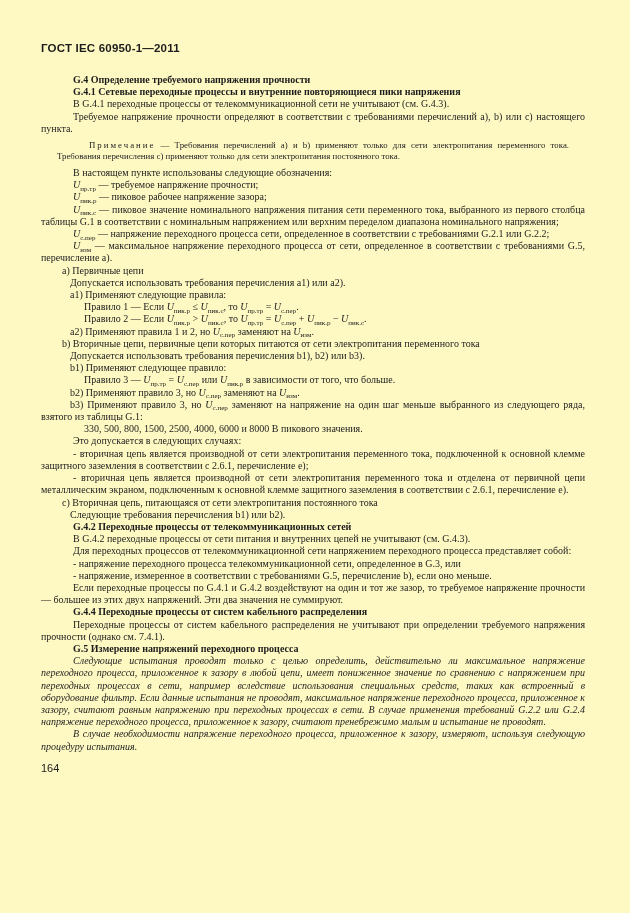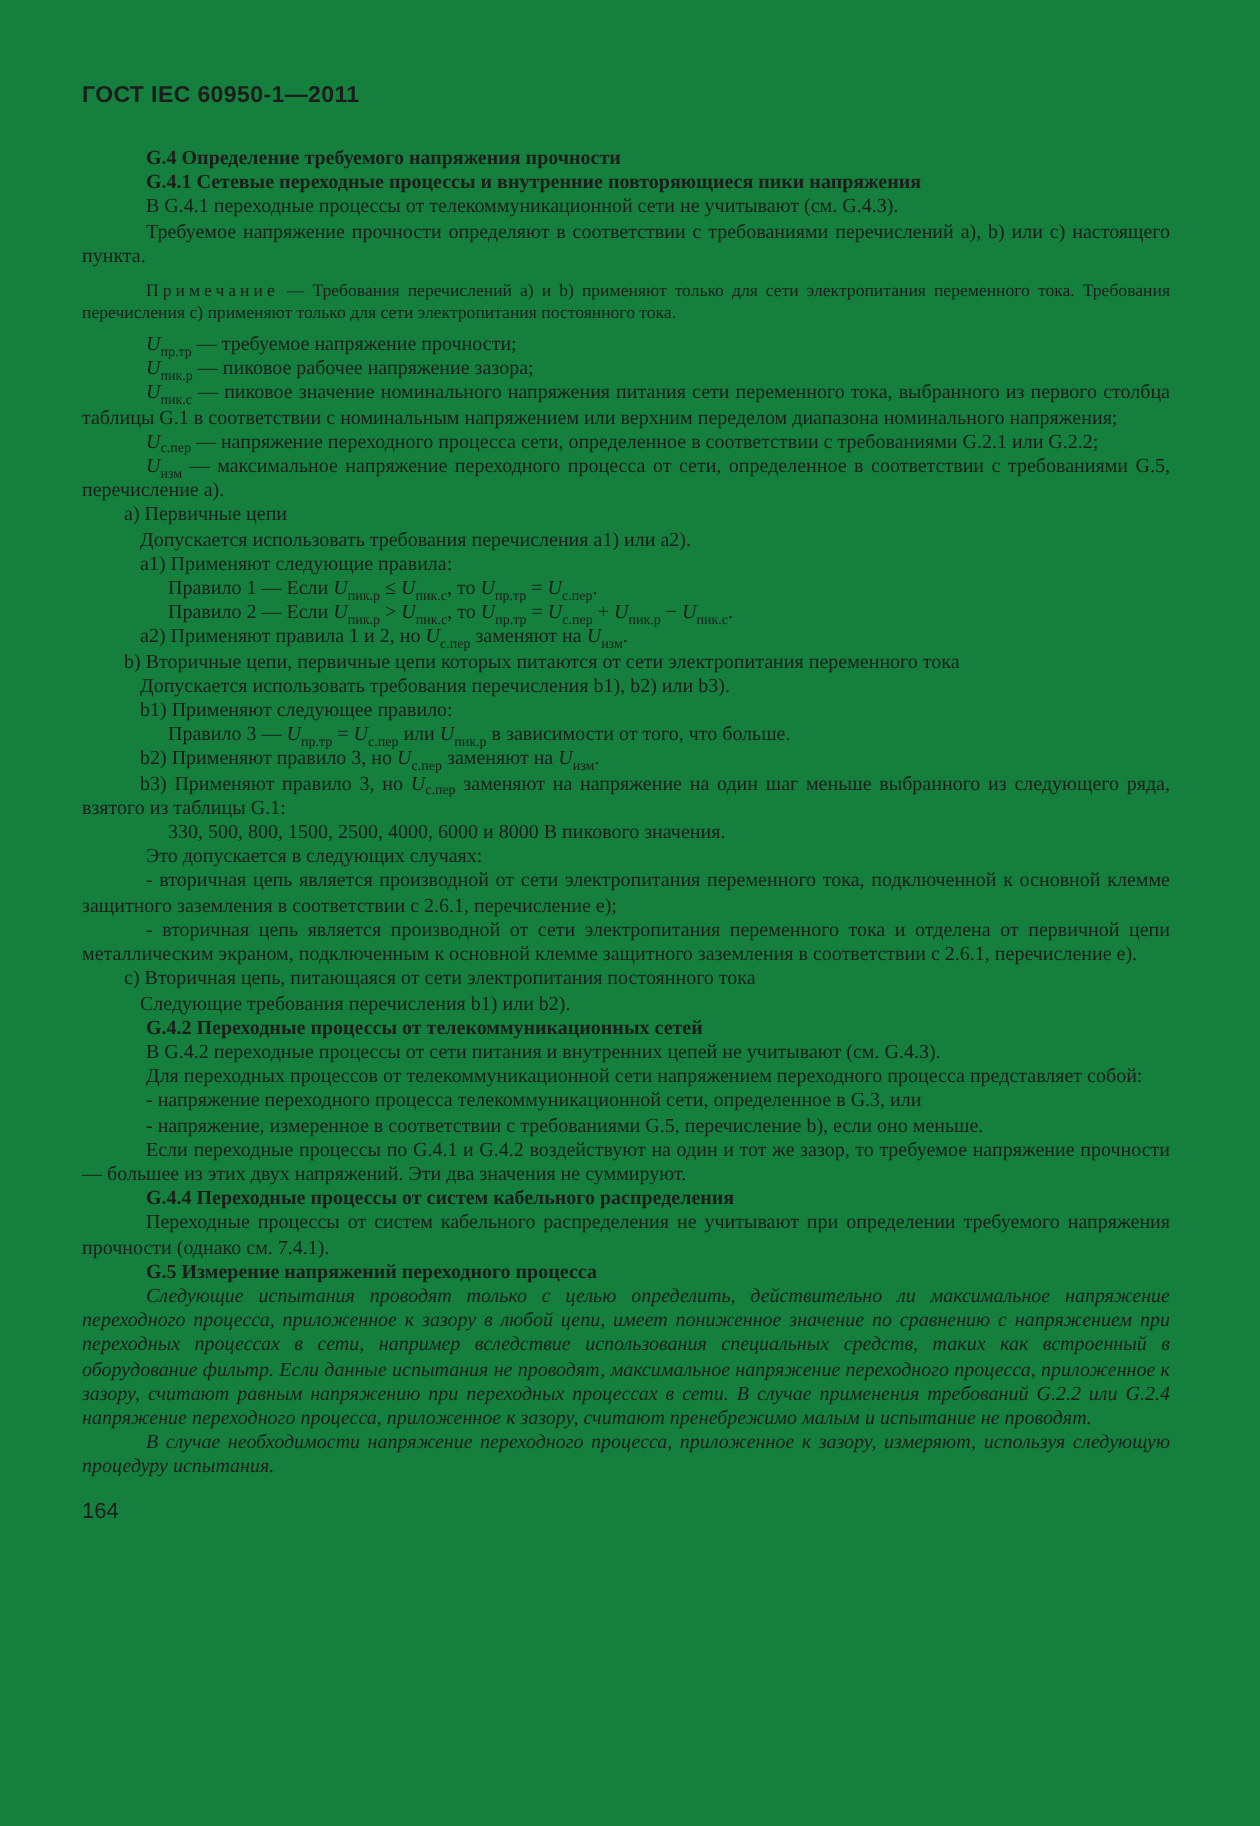--- a/index.html
+++ b/index.html
@@ -1,21 +1,21 @@
 <!DOCTYPE html>
 <html lang="ru"><head>
 <meta charset="utf-8">
 <style>
   html, body { margin: 0; padding: 0; background: #ffffff; }
   .page {
     position: relative;
     width: 630px;
     height: 913px;
     box-sizing: border-box;
-    background: #15803d;
+    background: #fef9c3;
     color: #1c1c1c;
     font-family: "Liberation Sans", "DejaVu Sans", sans-serif;
     padding: 42px 45px 0 41px;
     overflow: hidden;
   }
   .doc-header {
     font-size: 11.5px;
     font-weight: bold;
     letter-spacing: 0.2px;
     margin-bottom: 20px;
@@ -30,21 +30,21 @@
   .st-h  { font-weight: bold; text-indent: 32px; }
   .st-p  { text-indent: 32px; }
   .st-la { text-indent: 21px; }
   .st-lb { text-indent: 29px; }
   .st-lc { text-indent: 43px; }
   .st-pi { font-style: italic; text-indent: 32px; }
   .doc-body p.st-note {
     font-size: 8.8px;
     line-height: 11px;
     text-indent: 32px;
-    margin: 5px 0;
+    margin: 5px 16px;
   }
   .note-label { letter-spacing: 2px; }
   .usym { font-style: italic; }
   .doc-body sub {
     font-size: 7px;
     line-height: 0;
     vertical-align: baseline;
     position: relative;
     top: 2.5px;
   }
@@ -58,20 +58,21 @@
 
 <div class="page">
   <div class="doc-header">ГОСТ IEC 60950-1—2011</div>
 
   <div class="doc-body" id="doc-body">
       <p class="st-h">G.4 Определение требуемого напряжения прочности</p>
       <p class="st-h">G.4.1 Сетевые переходные процессы и внутренние повторяющиеся пики напряжения</p>
       <p class="st-p">В G.4.1 переходные процессы от телекоммуникационной сети не учитывают (см. G.4.3).</p>
       <p class="st-p">Требуемое напряжение прочности определяют в соответствии с требованиями перечислений a), b) или c) настоящего пункта.</p>
       <p class="st-note"><span class="note-label">Примечание</span> — Требования перечислений a) и b) применяют только для сети электропитания переменного тока. Требования перечисления c) применяют только для сети электропитания постоянного тока.</p>
+      <p class="st-p">В настоящем пункте использованы следующие обозначения:</p>
       <p class="st-p"><i class="usym">U</i><sub>пр.тр</sub> — требуемое напряжение прочности;</p>
       <p class="st-p"><i class="usym">U</i><sub>пик.р</sub> — пиковое рабочее напряжение зазора;</p>
       <p class="st-p"><i class="usym">U</i><sub>пик.с</sub> — пиковое значение номинального напряжения питания сети переменного тока, выбранного из первого столбца таблицы G.1 в соответствии с номинальным напряжением или верхним переделом диапазона номинального напряжения;</p>
       <p class="st-p"><i class="usym">U</i><sub>с.пер</sub> — напряжение переходного процесса сети, определенное в соответствии с требованиями G.2.1 или G.2.2;</p>
       <p class="st-p"><i class="usym">U</i><sub>изм</sub> — максимальное напряжение переходного процесса от сети, определенное в соответствии с требованиями G.5, перечисление a).</p>
       <p class="st-la">a) Первичные цепи</p>
       <p class="st-lb">Допускается использовать требования перечисления a1) или a2).</p>
       <p class="st-lb">a1) Применяют следующие правила:</p>
       <p class="st-lc">Правило 1 — Если <i class="usym">U</i><sub>пик.р</sub> ≤ <i class="usym">U</i><sub>пик.с</sub>, то <i class="usym">U</i><sub>пр.тр</sub> = <i class="usym">U</i><sub>с.пер</sub>.</p>
       <p class="st-lc">Правило 2 — Если <i class="usym">U</i><sub>пик.р</sub> &gt; <i class="usym">U</i><sub>пик.с</sub>, то <i class="usym">U</i><sub>пр.тр</sub> = <i class="usym">U</i><sub>с.пер</sub> + <i class="usym">U</i><sub>пик.р</sub> − <i class="usym">U</i><sub>пик.с</sub>.</p>

